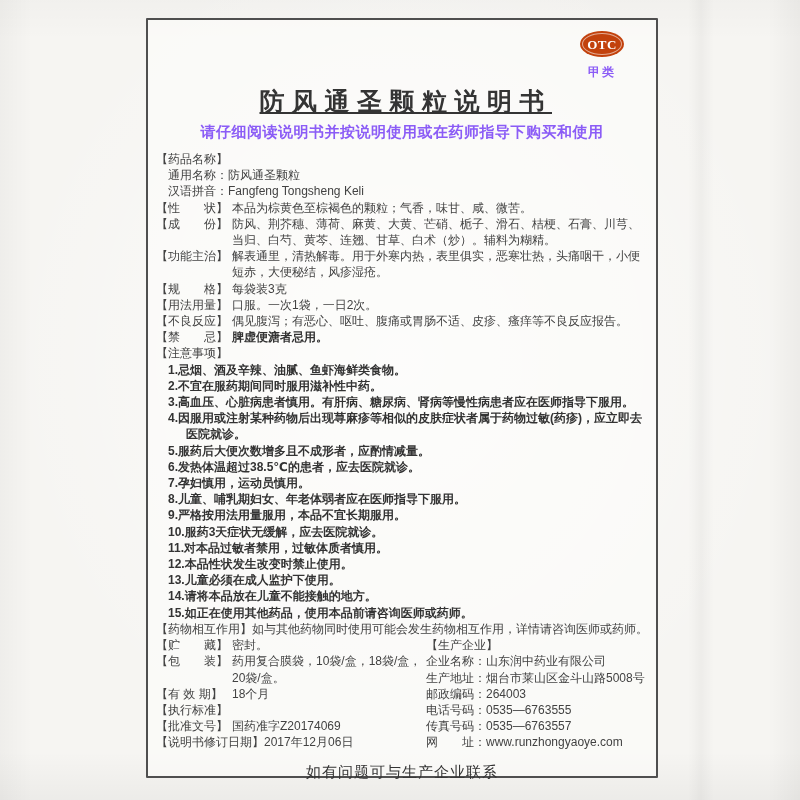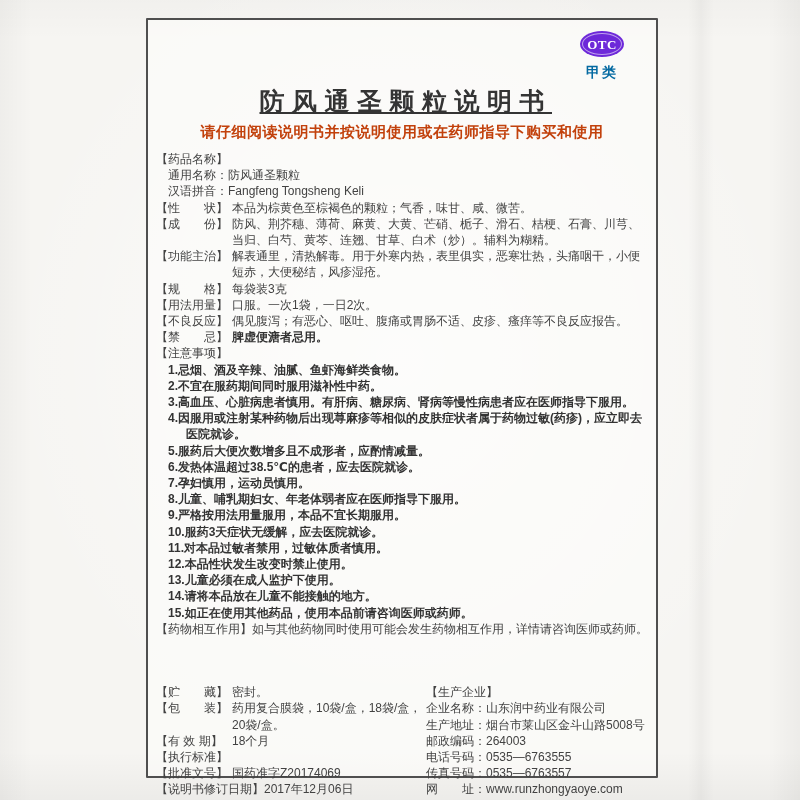--- a/index.html
+++ b/index.html
@@ -26,49 +26,49 @@
   .otc-wrap{position:absolute;top:11px;right:28px;width:52px;text-align:center;}
   .otc-badge{
     width:44px;height:26px;margin:0 auto;border-radius:50%;
     background:#4a5244;position:relative;
     display:flex;align-items:center;justify-content:center;
   }
   .otc-badge::after{content:"";position:absolute;left:2px;top:2px;right:2px;bottom:2px;
     border:1px solid rgba(255,255,255,.55);border-radius:50%;}
   .otc-text{color:#fff;font-family:"Liberation Serif","DejaVu Serif",serif;
     font-size:13px;font-weight:700;letter-spacing:.5px;line-height:1;}
-  .otc-class{margin-top:7px;font-size:14px;font-weight:700;color:#0369a1;letter-spacing:2px;}
+  .otc-class{margin-top:7px;font-size:12px;font-weight:700;color:#8b5cf6;letter-spacing:2px;}
   .title{margin-top:62px;text-align:center;font-size:25px;font-weight:700;color:#343434;
     letter-spacing:.30em;padding-left:.30em;line-height:1.2;text-decoration:underline;}
-  .subtitle{margin-top:7px;text-align:center;font-size:15px;font-weight:700;color:#c2410c;letter-spacing:.5px;}
+  .subtitle{margin-top:7px;text-align:center;font-size:15px;font-weight:700;color:#8b5cf6;letter-spacing:.5px;}
   
   .doc{margin-top:9px;font-size:12px;line-height:16.2px;color:#424242;}
   .row{display:flex;}
   .lbl{flex:0 0 76px;white-space:nowrap;}
   .val{flex:1;}
   .subrow{padding-left:12px;}
   .bold-val{font-weight:700;color:#323232;}
   .plist{margin-left:12px;font-weight:700;color:#333333;}
   .pitem{padding-left:18px;text-indent:-18px;}
   .inter{white-space:nowrap;}
   
-  .cols{display:flex;margin-top:47px;}
+  .cols{display:flex;}
   .col-l{width:270px;flex:0 0 270px;}
   .col-r{flex:1;white-space:nowrap;}
   .footer{margin-top:13px;text-align:center;font-size:15px;font-weight:400;color:#333333;letter-spacing:1px;}
 </style>
 </head>
 <body>
 
 <div class="scan-streak"></div>
 
 <div class="sheet">
 
   <div class="otc-wrap">
-    <div class="otc-badge" style="background: #6d28d9;">
+    <div class="otc-badge" style="background: #c2410c;">
       <span class="otc-text">OTC</span>
     </div>
     <div class="otc-class">甲类</div>
   </div>
 
   <div class="title">防风通圣颗粒说明书</div>
   <div class="subtitle">请仔细阅读说明书并按说明使用或在药师指导下购买和使用</div>
 
   <div class="doc">
 

